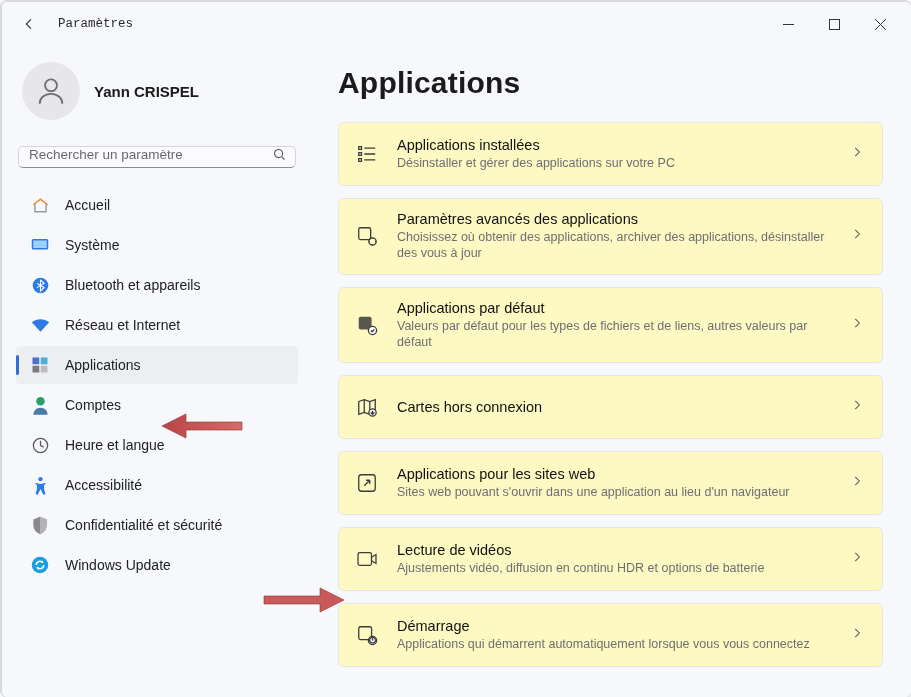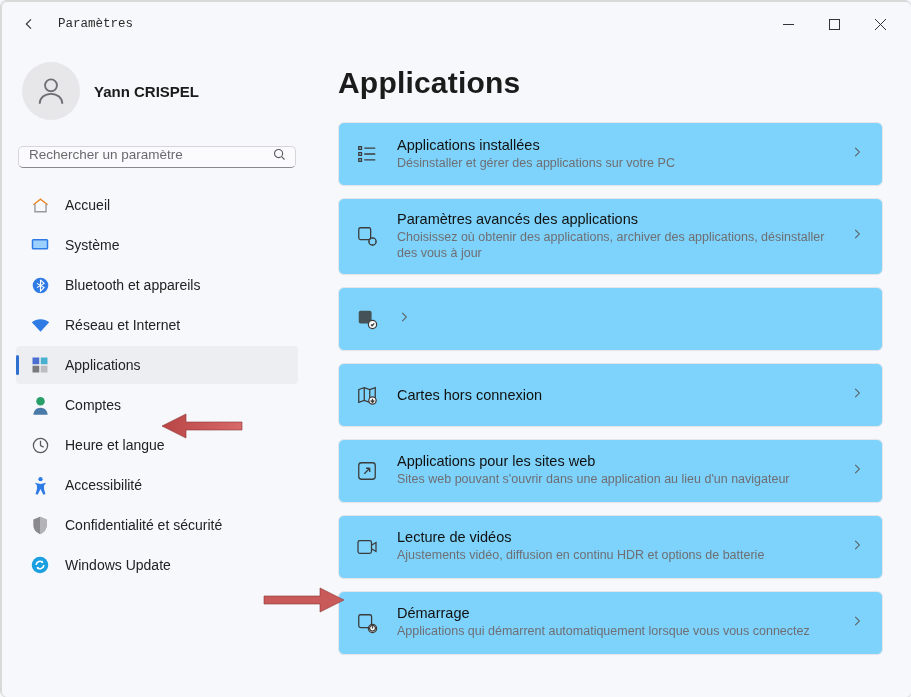--- a/index.html
+++ b/index.html
@@ -26,21 +26,21 @@
   .nav { display:flex; flex-direction:column; gap:2px; margin-right:8px;text-align:center;}
   .navitem { position:relative; height:38px; display:flex; align-items:center; gap:15px; padding:0 8px 0 14px; border-radius:4px; font-size:14px; color:#222;}
   .navitem.active{ background:#eceef2; }
   .navitem.active::before{ content:""; position:absolute; left:0px; top:9px; bottom:9px; width:3px; background:#2f6fd0; border-radius:2px;}
   .navicon{ width:20px; height:20px; display:flex; align-items:center; justify-content:center;}
   
   .main { flex:1; padding: 20px 28px 10px 30px; overflow:auto;}
   .page-title { font-size:30px; font-weight:700; margin-bottom:22px; letter-spacing:0.2px;}
   
   .cards { display:flex; flex-direction:column; gap:12px; }
-  .card { background:#7dd3fc; border:1px solid #e6e6ea; border-radius:6px; min-height:64px; display:flex; align-items:center; padding:12px 14px 12px 16px; gap:18px; box-shadow:0 0.5px 0.5px rgba(0,0,0,0.02);}
+  .card { background:#fef9c3; border:1px solid #e6e6ea; border-radius:6px; min-height:64px; display:flex; align-items:center; padding:12px 14px 12px 16px; gap:18px; box-shadow:0 0.5px 0.5px rgba(0,0,0,0.02);}
   .card .cicon{ width:24px; height:24px; flex:0 0 24px; display:flex; align-items:center; justify-content:center; color:#3b3b3b;}
   .card .ctext{ flex:1; min-width:0;}
   .card .ctitle{ font-size:14.5px; color:#111; }
   .card .cdesc{ font-size:12.5px; color:#6e6e73; margin-top:2px; line-height:1.3; }
   .card .chevron{ color:#5a5a5e; flex:0 0 18px;}
   
   .arrow { position:absolute; pointer-events:none; }
   
   
   .home-stroke{stroke:#e88a2a;}
@@ -239,20 +239,24 @@
       </div>
 
       <div class="card">
         <span class="cicon">
           <svg width="22" height="22" viewBox="0 0 24 24" fill="none" stroke="currentColor" stroke-width="1.4">
               <rect x="3" y="3" width="14" height="14" rx="2" fill="currentColor" fill-opacity="0.85" stroke="none"></rect>
               <circle cx="18" cy="18" r="4.5" fill="#fff" stroke="currentColor"></circle>
               <path d="M16.3 18l1.3 1.3 2.3-2.6" stroke="currentColor"></path>
             </svg>
         </span>
+        <div class="ctext">
+          <div class="ctitle">Applications par défaut</div>
+          <div class="cdesc">Valeurs par défaut pour les types de fichiers et de liens, autres valeurs par défaut</div>
+        </div>
         <span class="chevron"><svg width="14" height="14" viewBox="0 0 24 24" fill="none" stroke="currentColor" stroke-width="1.8">
               <path d="M9 5l7 7-7 7"></path>
             </svg></span>
       </div>
 
       <div class="card">
         <span class="cicon">
           <svg width="22" height="22" viewBox="0 0 24 24" fill="none" stroke="currentColor" stroke-width="1.4">
               <path d="M3 6l6-2 6 2 6-2v14l-6 2-6-2-6 2V6z"></path>
               <path d="M9 4v14M15 6v14"></path>

